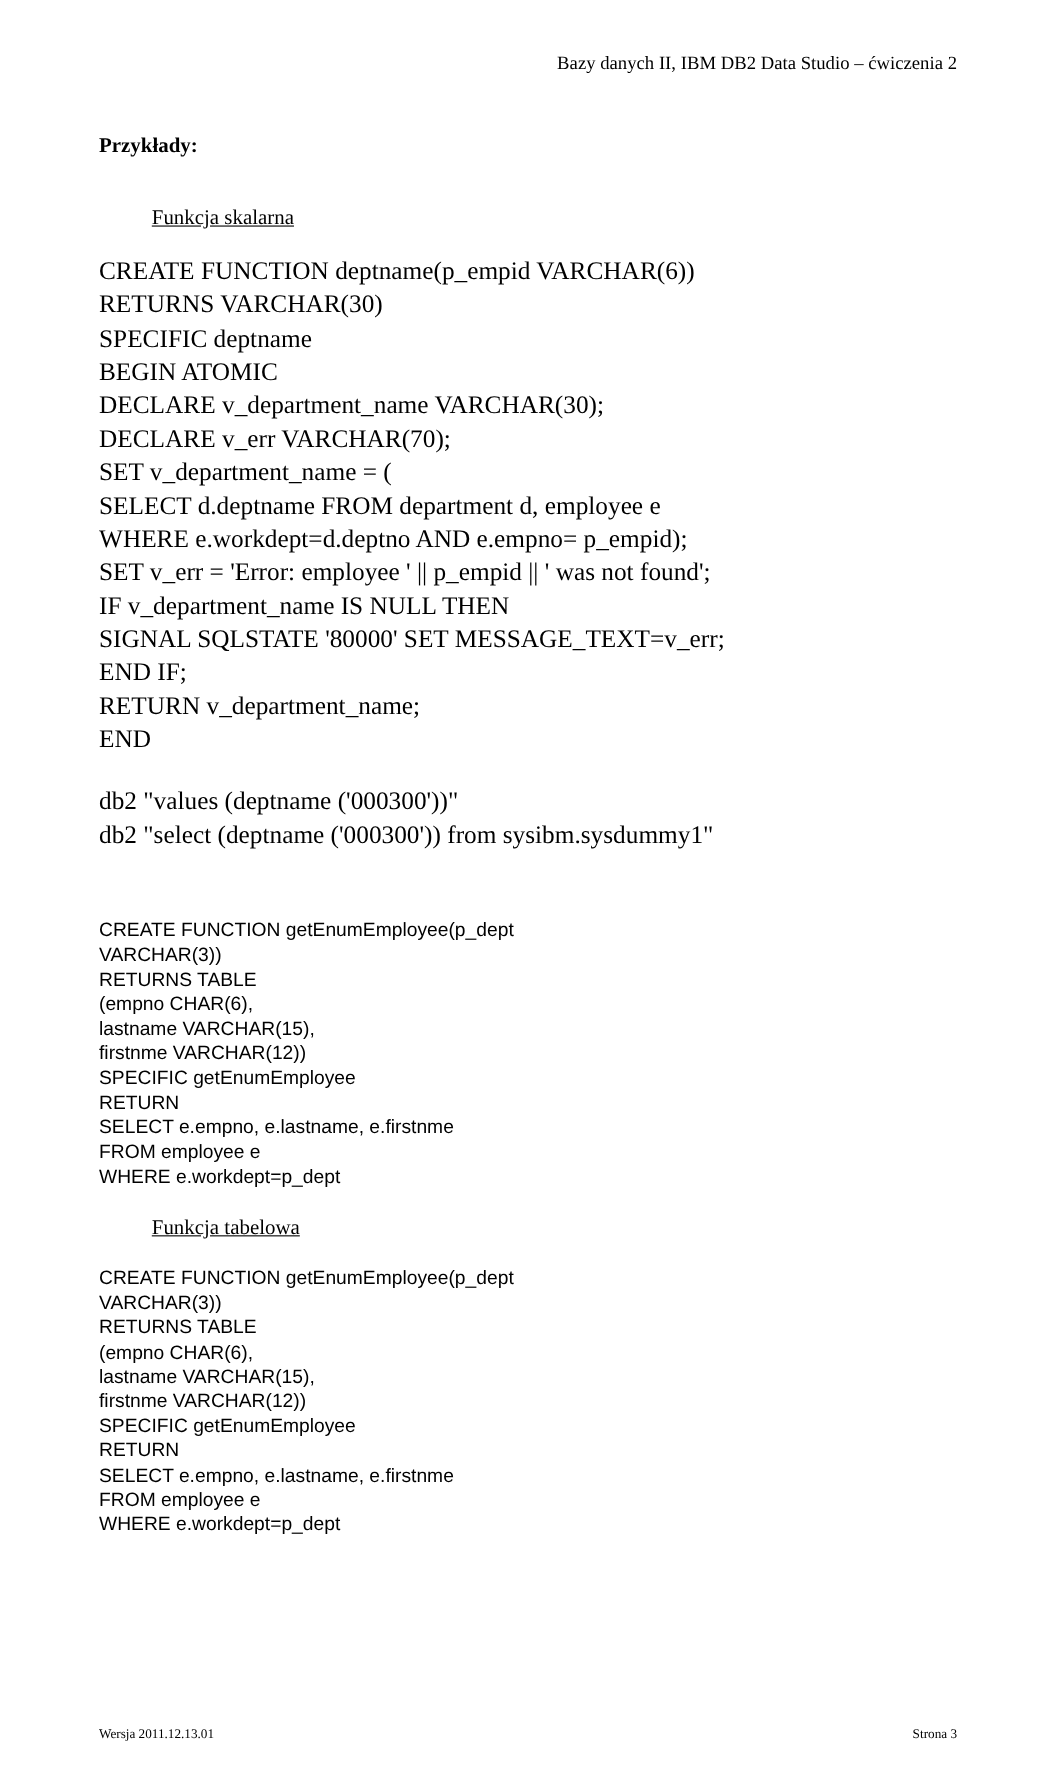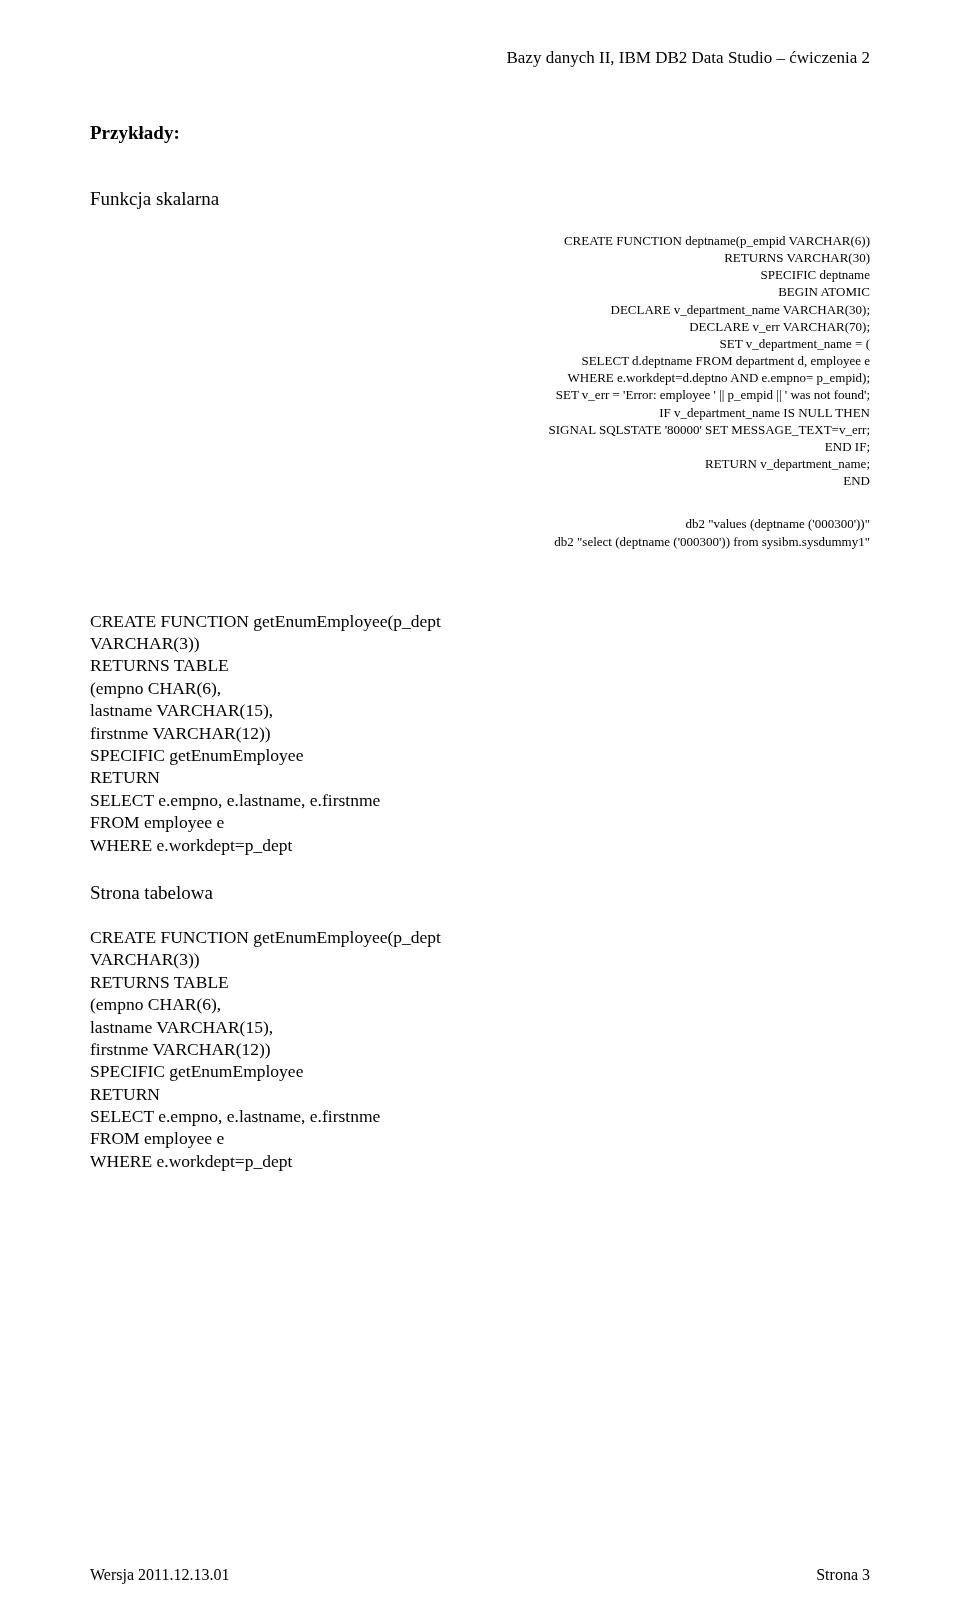--- a/index.html
+++ b/index.html
@@ -21,46 +21,47 @@
     text-align: right;
     font-size: 17px;
     margin-bottom: 54px;
   }
   .section-title {
     font-weight: bold;
     font-size: 19px;
     margin-bottom: 44px;
   }
   .underlined {
+    text-decoration: underline;
     font-size: 19px;
     margin-bottom: 22px;
     display: block;
+    margin-left: 48px;
   }
   .body-block {
-    font-size: 13px;
+    font-size: 23px;
     line-height: 1.32;
     margin-bottom: 26px;
     white-space: pre-wrap;
-    text-align: right;
   }
   .mono-block {
-    font-family: Liberation Serif, serif;
+    font-family: Liberation Sans, sans-serif;
     font-size: 17.5px;
     line-height: 1.28;
     margin-bottom: 26px;
     white-space: pre-wrap;
   }
   .footer {
     position: absolute;
     bottom: 40px;
     left: 90px;
     right: 90px;
     display: flex;
     justify-content: space-between;
-    font-size: 16px;
+    font-size: 12px;
   }
 </style>
 </head>
 <body>
 
 <div class="page">
 
   <div class="header">
     <span>Bazy danych II, IBM DB2 Data Studio – ćwiczenia 2</span>
   </div>
@@ -94,21 +95,21 @@
 RETURNS TABLE
 (empno CHAR(6),
 lastname VARCHAR(15),
 firstnme VARCHAR(12))
 SPECIFIC getEnumEmployee
 RETURN
 SELECT e.empno, e.lastname, e.firstnme
 FROM employee e
 WHERE e.workdept=p_dept</div>
 
-  <span class="underlined" style="margin-top:4px;">Strona tabelowa</span>
+  <span class="underlined" style="margin-top:4px;">Funkcja tabelowa</span>
 
   <div class="mono-block">CREATE FUNCTION getEnumEmployee(p_dept
 VARCHAR(3))
 RETURNS TABLE
 (empno CHAR(6),
 lastname VARCHAR(15),
 firstnme VARCHAR(12))
 SPECIFIC getEnumEmployee
 RETURN
 SELECT e.empno, e.lastname, e.firstnme

